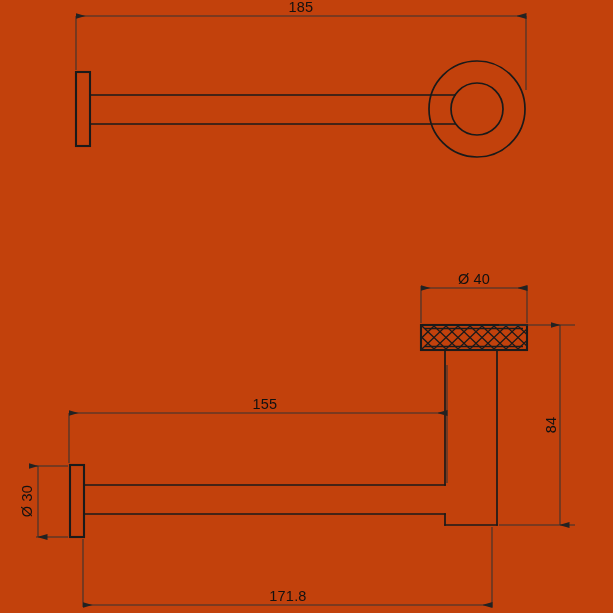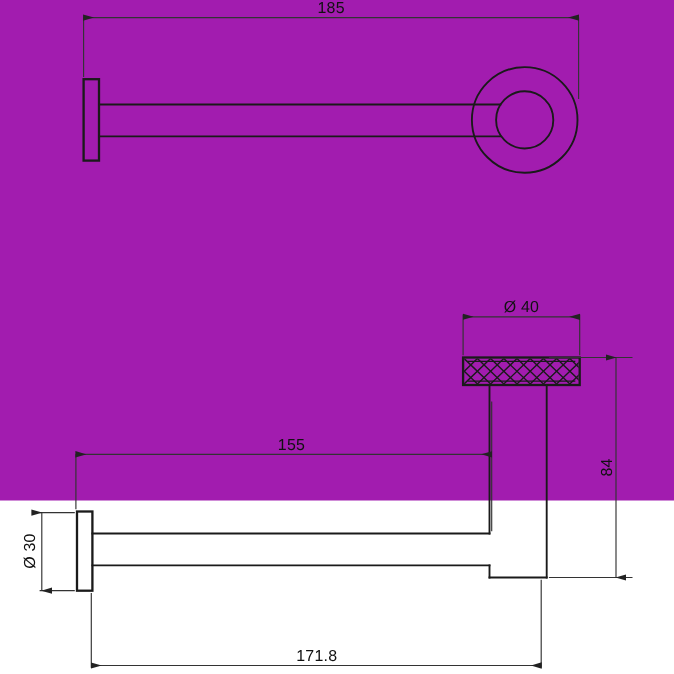--- a/index.html
+++ b/index.html
@@ -9,22 +9,22 @@
   }
   body {
     width: 613px;
     height: 613px;
     font-family: "Liberation Sans", sans-serif;
     overflow: hidden;
   }
   #drawing-root {
     position: relative;
     width: 613px;
-    height: 455px;
-    background: #a21caf;
+    height: 613px;
+    background: #c2410c;
   }
   svg.sheet {
     display: block;
     width: 613px;
     height: 613px;
   }
   .part-outline {
     fill: none;
     stroke: #1a1a1a;
     stroke-width: 2.1;

